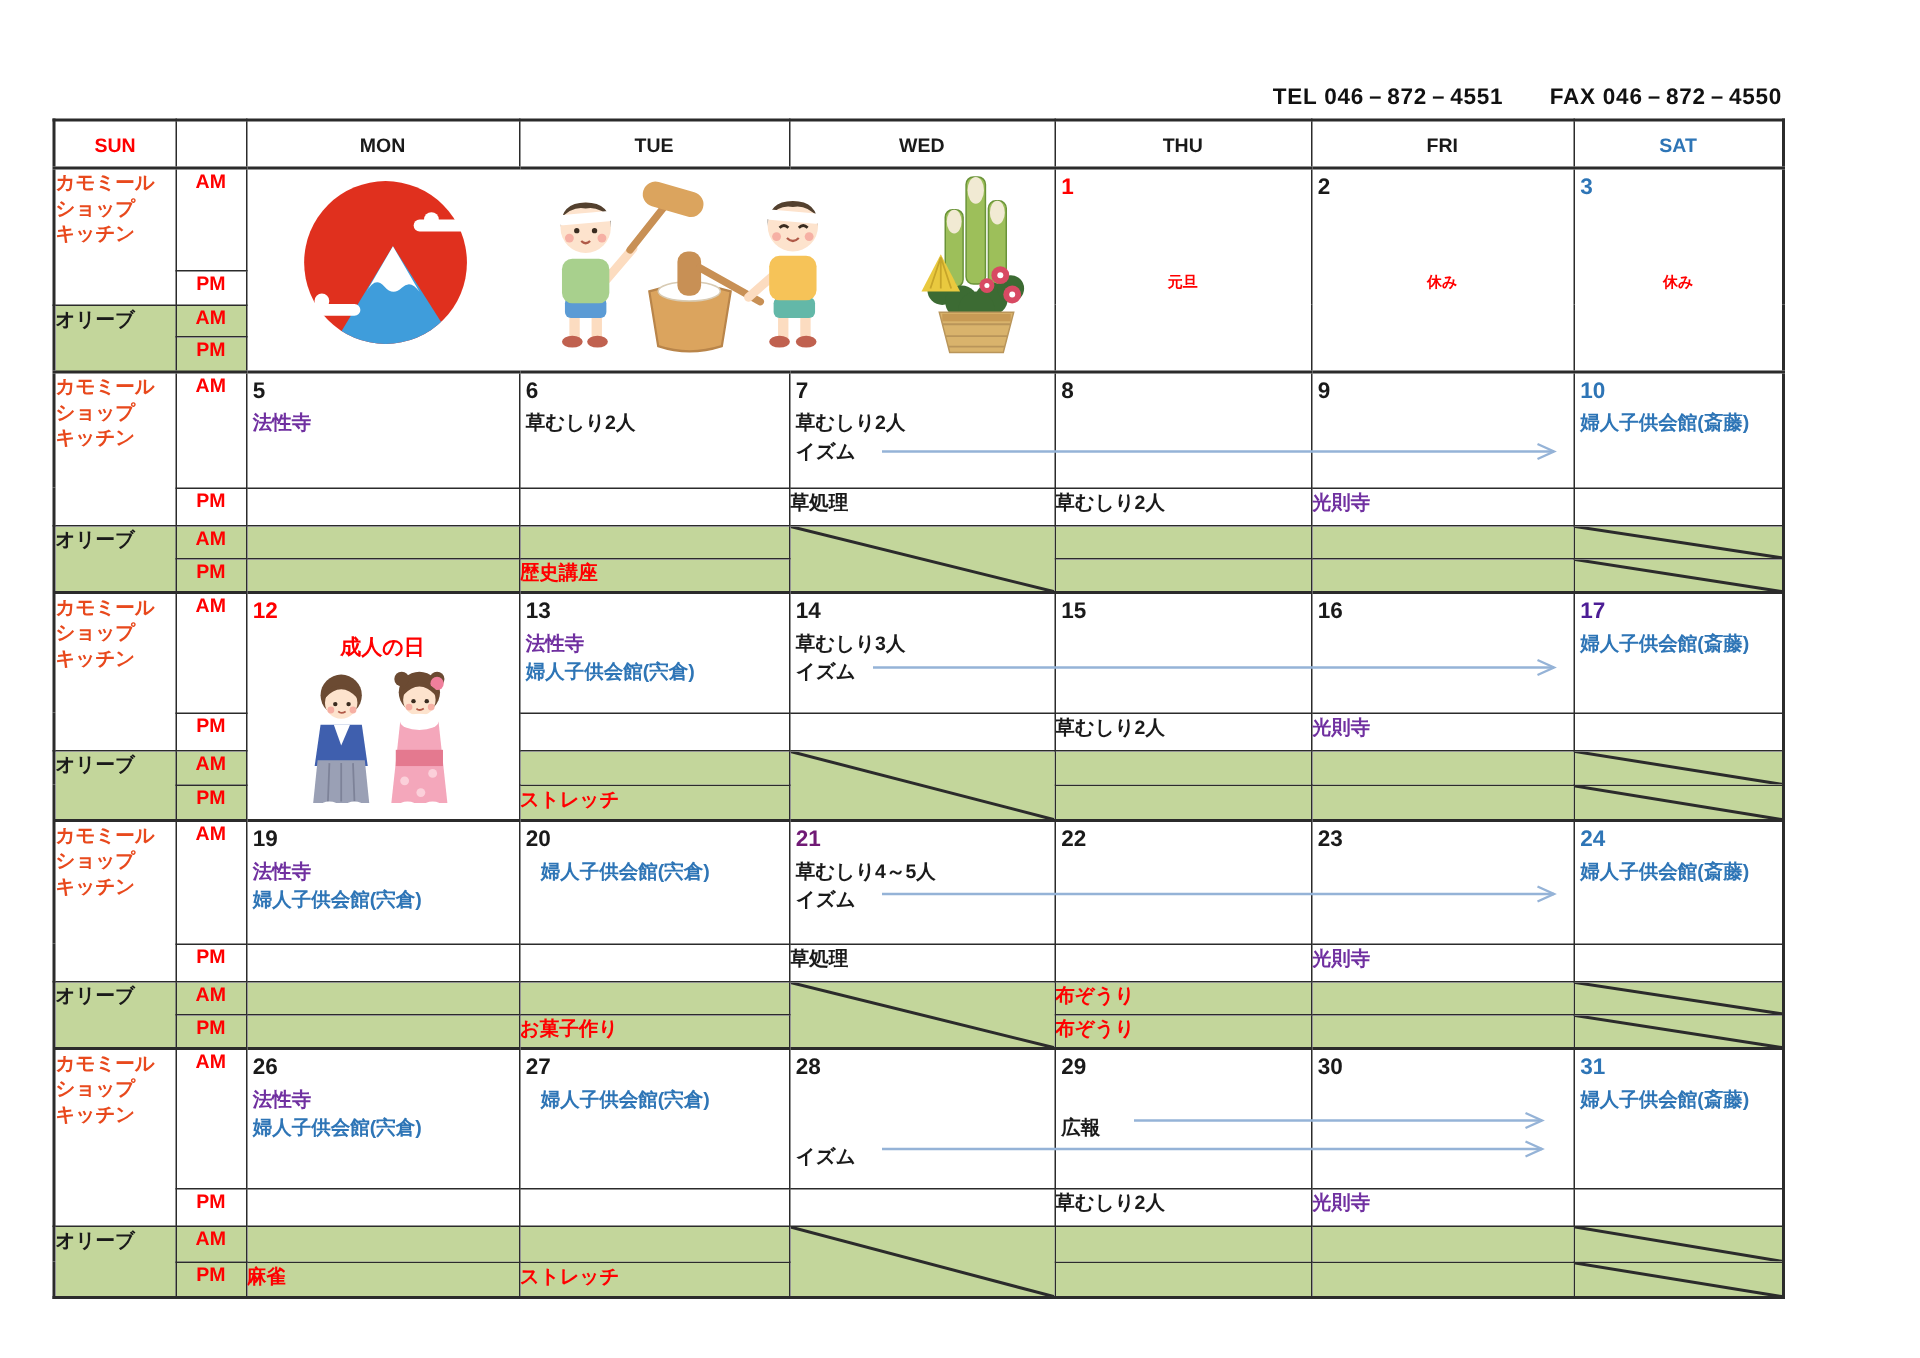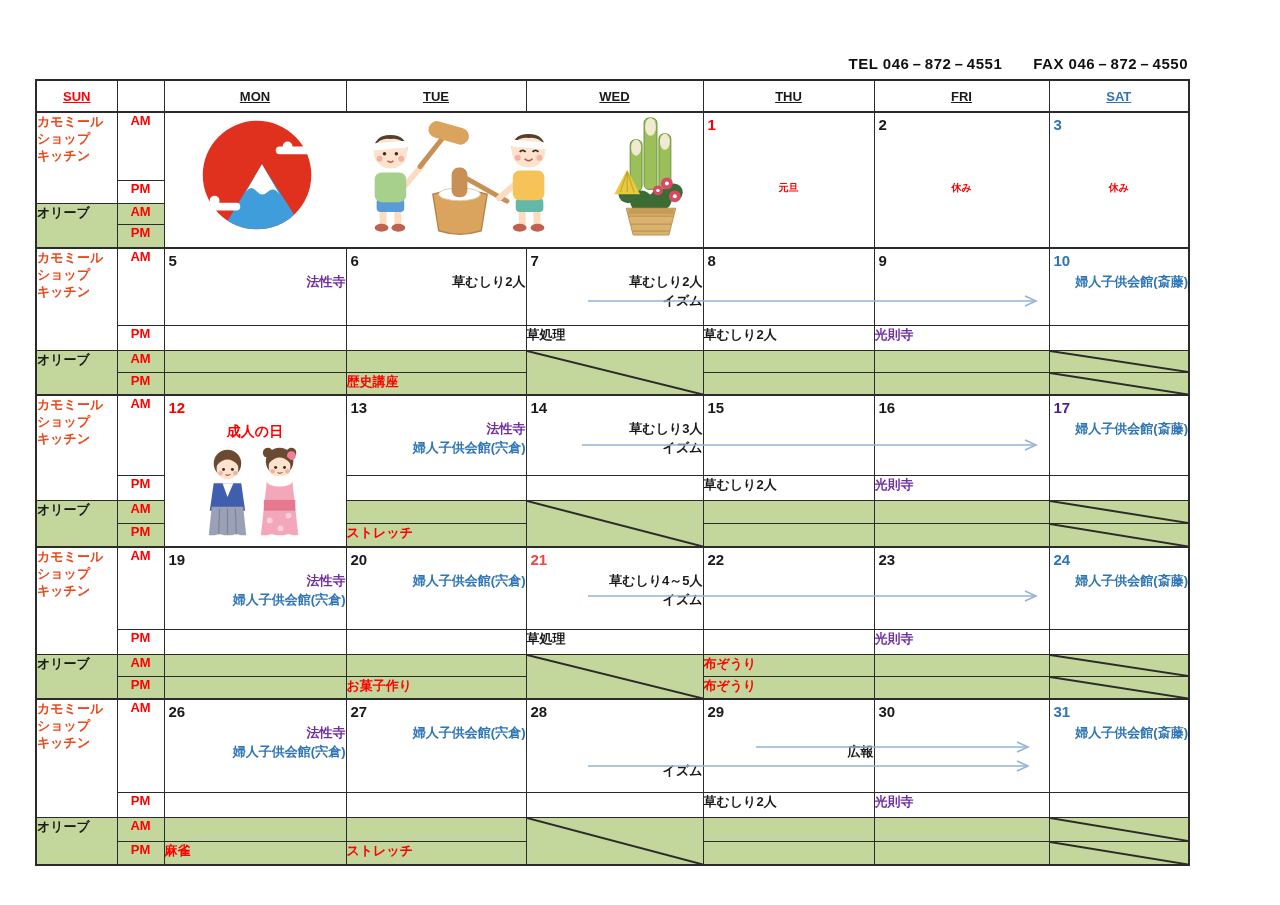--- a/index.html
+++ b/index.html
@@ -11,32 +11,32 @@
   .title span{font-weight:bold;}
   .contact{position:absolute;top:55px;left:35px;width:1153px;text-align:right;
            font-size:15px;font-weight:bold;color:#111;letter-spacing:.5px;}
   .footer-note{position:absolute;top:864px;left:35px;width:1128px;text-align:right;
            font-size:13.5px;font-weight:bold;color:#111;}
 
   table.cal{position:absolute;left:35px;top:79px;border-collapse:collapse;table-layout:fixed;
             border:2px solid #2b2b2b;}
   table.cal td{border:1px solid #2b2b2b;padding:0;vertical-align:top;overflow:hidden;
                font-size:13px;font-weight:bold;color:#1a1a1a;}
-  tr.hdr td{height:30px;text-align:center;vertical-align:middle;border-bottom:2px solid #2b2b2b;text-decoration:underline;}
+  tr.hdr td{height:30px;text-align:center;vertical-align:middle;border-bottom:2px solid #2b2b2b;}
   tr.wk-top td{border-top:2px solid #2b2b2b;}
   td.ampm-col{border-right:2px solid #2b2b2b;}
   td.green{background:#c3d69b;}
 
   td.fac-label{vertical-align:middle;padding-left:5px;line-height:17px;}
   td.olive-label{vertical-align:middle;padding-left:5px;}
   td.ampm{ text-align:center;vertical-align:middle;}
 
   td.day-cell{position:relative;}
   .dnum{font-size:15px;line-height:19px;padding:2px 0 0 4px;}
-  .dlines{padding:2px 0 0 16px;line-height:19px;white-space:nowrap;text-align:right;}
+  .dlines{padding:2px 0 0 4px;line-height:19px;white-space:nowrap;}
   .dline{height:19px;}
   td.pm-cell{vertical-align:middle;padding:0 0 0 4px;white-space:nowrap;}
   td.olive-cell{position:relative;vertical-align:middle;padding:0 0 0 4px;white-space:nowrap;}
   td.diag{position:relative;}
   td.diag svg.dg{position:absolute;inset:0;width:100%;height:100%;}
 
   td.holiday-cell{position:relative;}
   .holiday-txt{position:absolute;top:56%;left:0;right:0;transform:translateY(-50%);
                text-align:center;font-size:10px;}
   td.images-cell{vertical-align:middle;}
@@ -415,21 +415,21 @@
               <div class="dline" style="color:#2e75b6;">婦人子供会館(宍倉)</div>
             </div>
           </td>
           <td class="day-cell">
             <div class="dnum" style="color:#1a1a1a">20</div>
             <div class="dlines">
               <div class="dline" style="color:#2e75b6;padding-left:10px;">婦人子供会館(宍倉)</div>
             </div>
           </td>
           <td class="day-cell">
-            <div class="dnum" style="color:#ef4444">21</div>
+            <div class="dnum" style="color:#701a75">21</div>
             <div class="dlines">
               <div class="dline" style="color:#1a1a1a;">草むしり4～5人</div>
               <div class="dline" style="color:#1a1a1a;">イズム</div>
             </div>
           </td>
           <td class="day-cell">
             <div class="dnum" style="color:#1a1a1a">22</div>
           </td>
           <td class="day-cell">
             <div class="dnum" style="color:#1a1a1a">23</div>

